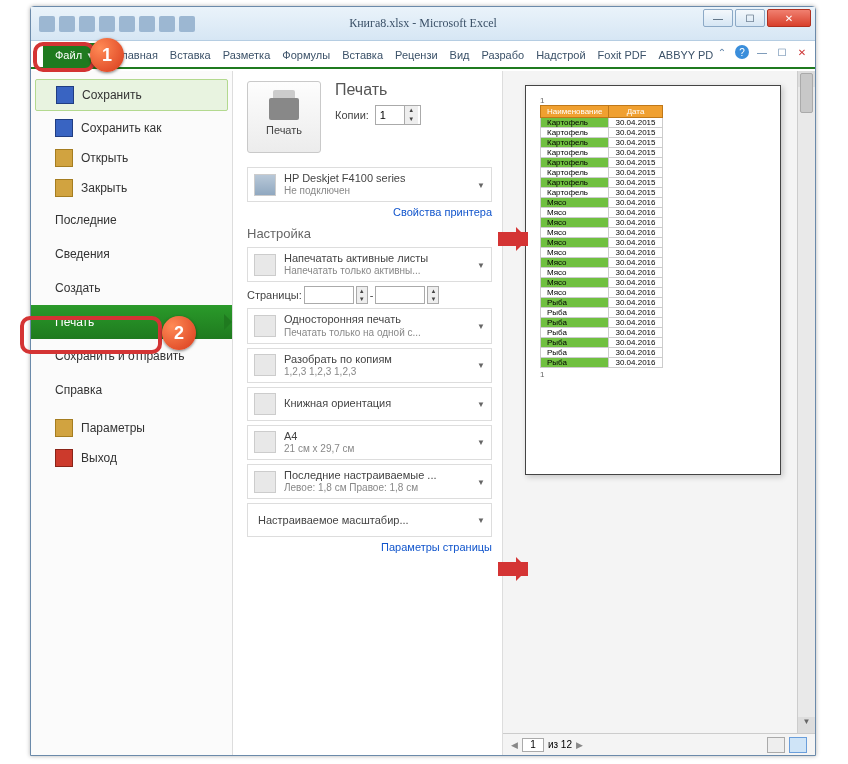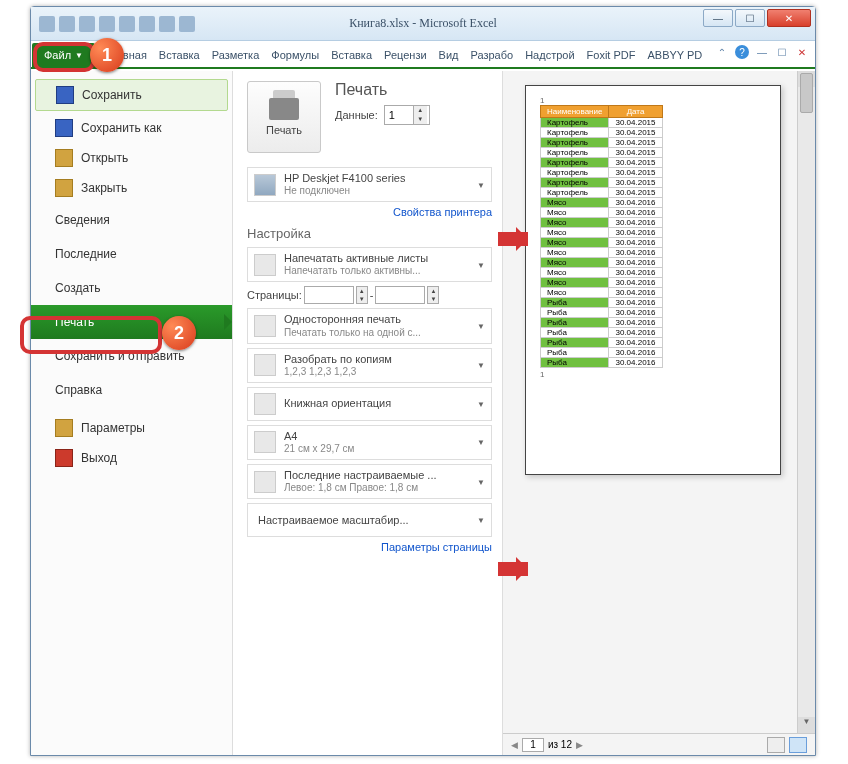--- a/index.html
+++ b/index.html
@@ -9,21 +9,21 @@
   .window { position: absolute; left: 30px; top: 6px; width: 786px; height: 750px; border: 1px solid #6b8aaa; border-radius: 4px 4px 0 0; background: #fff; box-shadow: 0 0 4px rgba(0,0,0,.3); }
   .titlebar { height: 34px; background: linear-gradient(#eaf3fa, #d6e6f4); border-bottom: 1px solid #b5cde2; position: relative; display:flex; align-items:center; }
   .qat { display:flex; gap:4px; padding-left:8px; }
   .qat-btn { width:16px; height:16px; background:#9cb7d2; border-radius:2px; }
   .title-text { position:absolute; left:50%; transform:translateX(-50%); font-size:12px; color:#3b5168;font-family:Liberation Serif, serif; }
   .win-btns { position:absolute; right:4px; top:2px; display:flex; gap:2px; }
   .win-btn { width:30px; height:18px; border:1px solid #8ca9c6; background:linear-gradient(#f4f8fc,#d6e6f4); border-radius:2px; display:flex; align-items:center; justify-content:center; font-size:10px; color:#3b5168; }
   .win-btn.close { background:linear-gradient(#f08070,#d8402c); color:#fff; border-color:#b03020; width:44px; }
 
   
-  .ribbon { height:28px; border-bottom:2px solid #1f7a1f; display:flex; align-items:flex-end; font-size:11px; color:#3b5168; padding-left:1px; position:relative; }
+  .ribbon { height:28px; border-bottom:2px solid #1f7a1f; display:flex; align-items:flex-end; font-size:11px; color:#3b5168; padding-left:12px; position:relative; }
   .file-tab { background:#1f7a1f; color:#fff; height:24px; padding:0 12px; display:flex; align-items:center; border-radius:2px 2px 0 0; margin-right:4px; position:relative; }
   .rtab { height:24px; padding:0 6px; display:flex; align-items:center; color:#3b5168; cursor:default; }
   .ribbon-right { position:absolute; right:6px; top:4px; display:flex; gap:6px; font-size:10px; color:#5a7fa6; }
   .ribbon-right span { width:14px; height:14px; display:flex; align-items:center; justify-content:center; }
 
   
   .backstage { position:absolute; top:64px; bottom:0; left:0; right:0; display:flex; }
   .bs-nav { width:202px; background:#fbfbfb; border-right:1px solid #ddd; padding-top:6px; font-size:12px; color:#333; }
   .bs-item { padding:6px 12px 6px 24px; position:relative; display:flex; align-items:center; gap:8px; cursor:default; }
   .bs-item.icon::before { content:""; width:16px; height:16px; background:#d1a340; border:1px solid #a57d20; display:inline-block; }
@@ -153,24 +153,24 @@
       <div class="bs-item icon saveas">
           <span>Сохранить как</span>
         </div>
       <div class="bs-item icon">
           <span>Открыть</span>
         </div>
       <div class="bs-item icon">
           <span>Закрыть</span>
         </div>
       <div class="bs-item section noicon">
+          <span>Последние</span>
+        </div>
+      <div class="bs-item section noicon">
           <span>Сведения</span>
-        </div>
-      <div class="bs-item section noicon">
-          <span>Последние</span>
         </div>
       <div class="bs-item section noicon">
           <span>Создать</span>
         </div>
       <div class="bs-item section noicon active">
           <span>Печать</span>
         </div>
       <div class="bs-item section noicon">
           <span>Сохранить и отправить</span>
         </div>
@@ -187,21 +187,21 @@
 
     <div class="print-panel">
       <div class="print-head">
         <div class="print-btn">
           <div class="printer-icon"></div>
           <span>Печать</span>
         </div>
         <div>
           <div class="print-title">Печать</div>
           <div class="copies-row">
-            <span>Данные:</span>
+            <span>Копии:</span>
             <div class="spin">
               <input value="1" style="">
               <div class="spin-btns">
                   <div>▲</div>
                   <div>▼</div>
                 </div>
             </div>
           </div>
         </div>
       </div>

